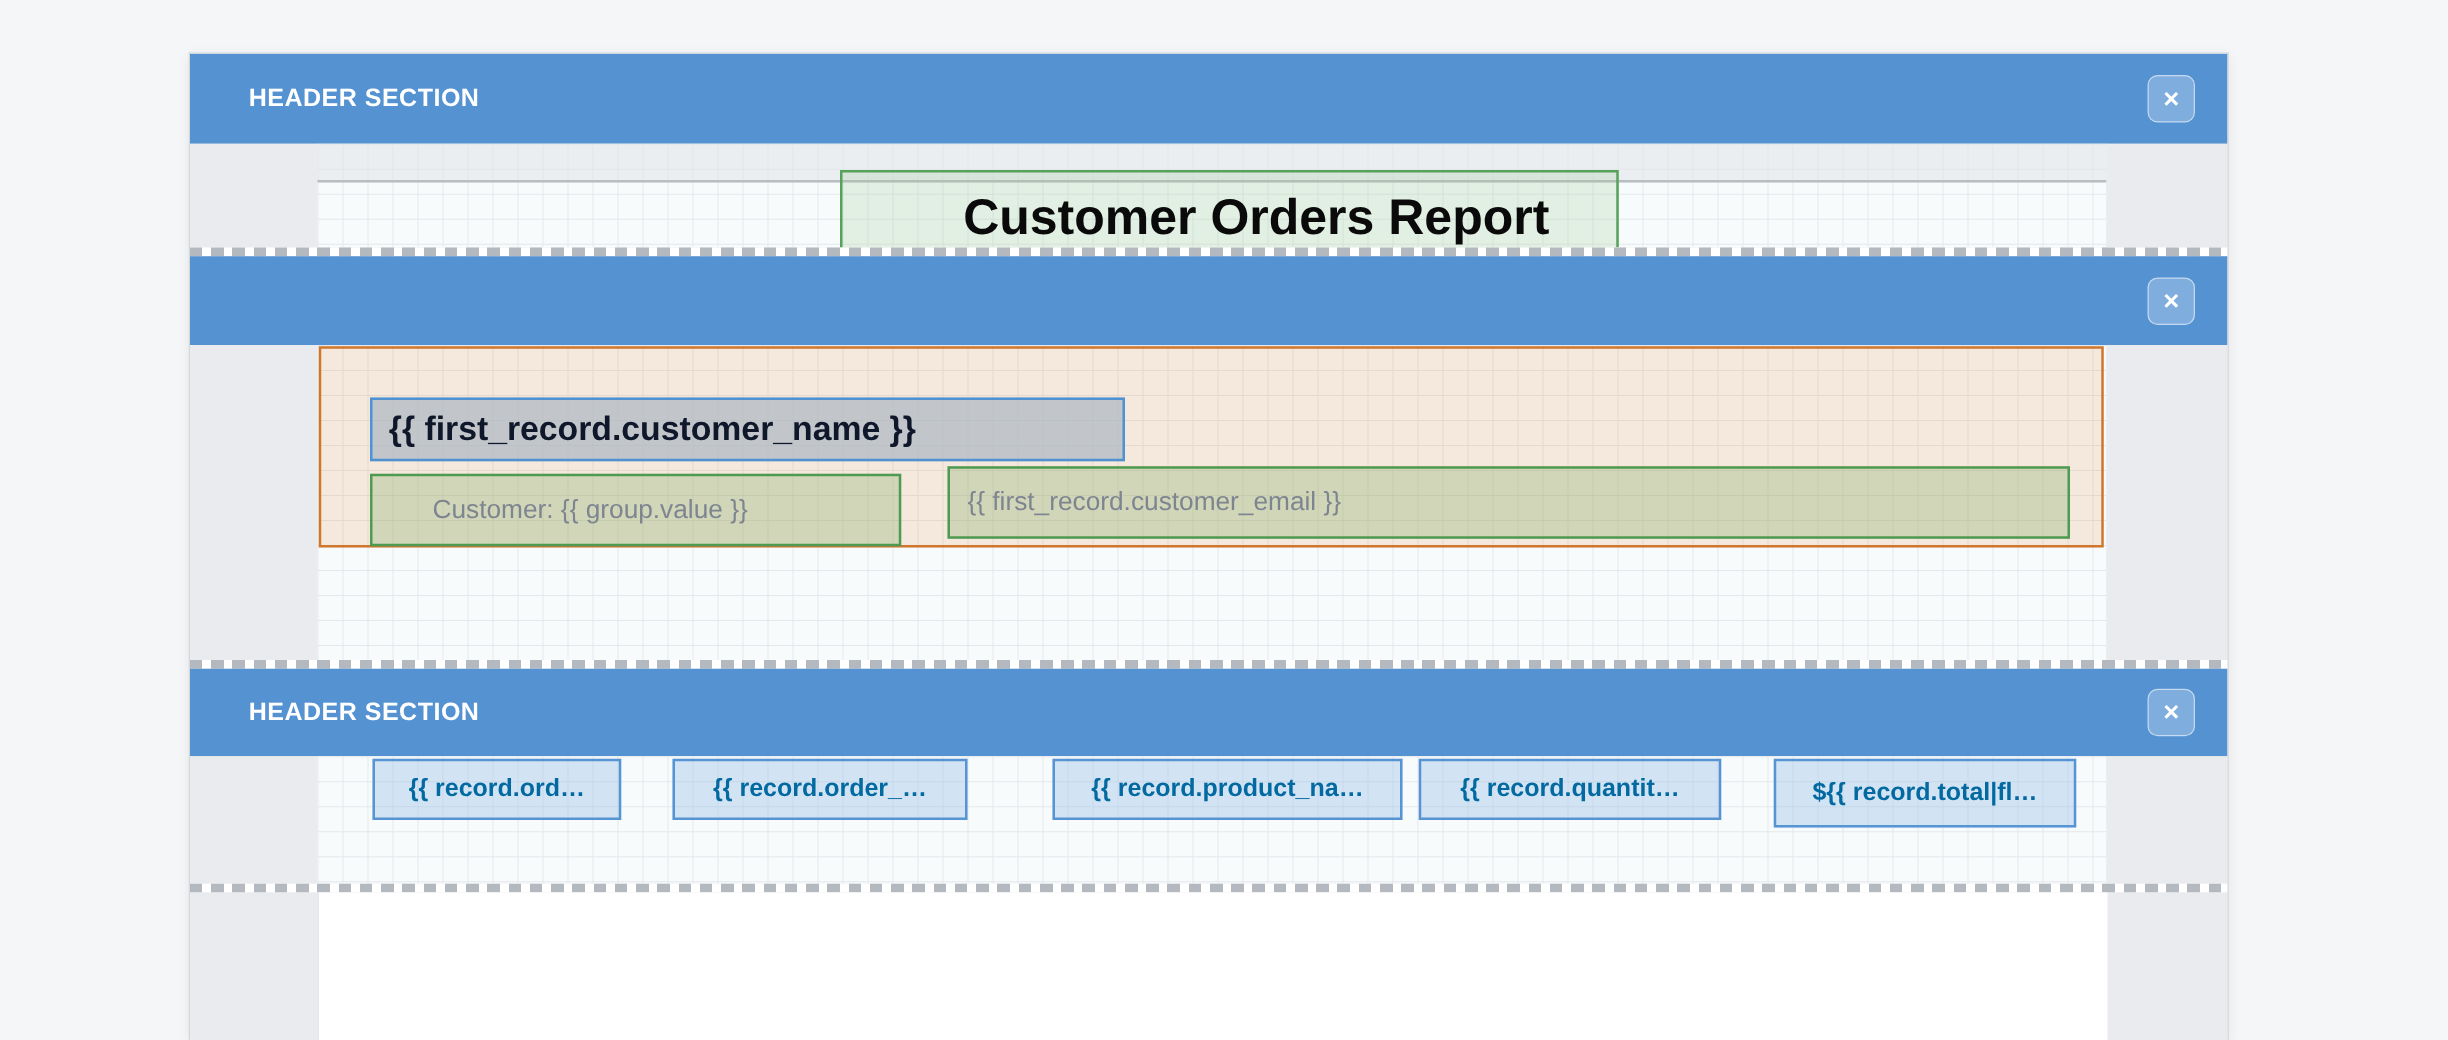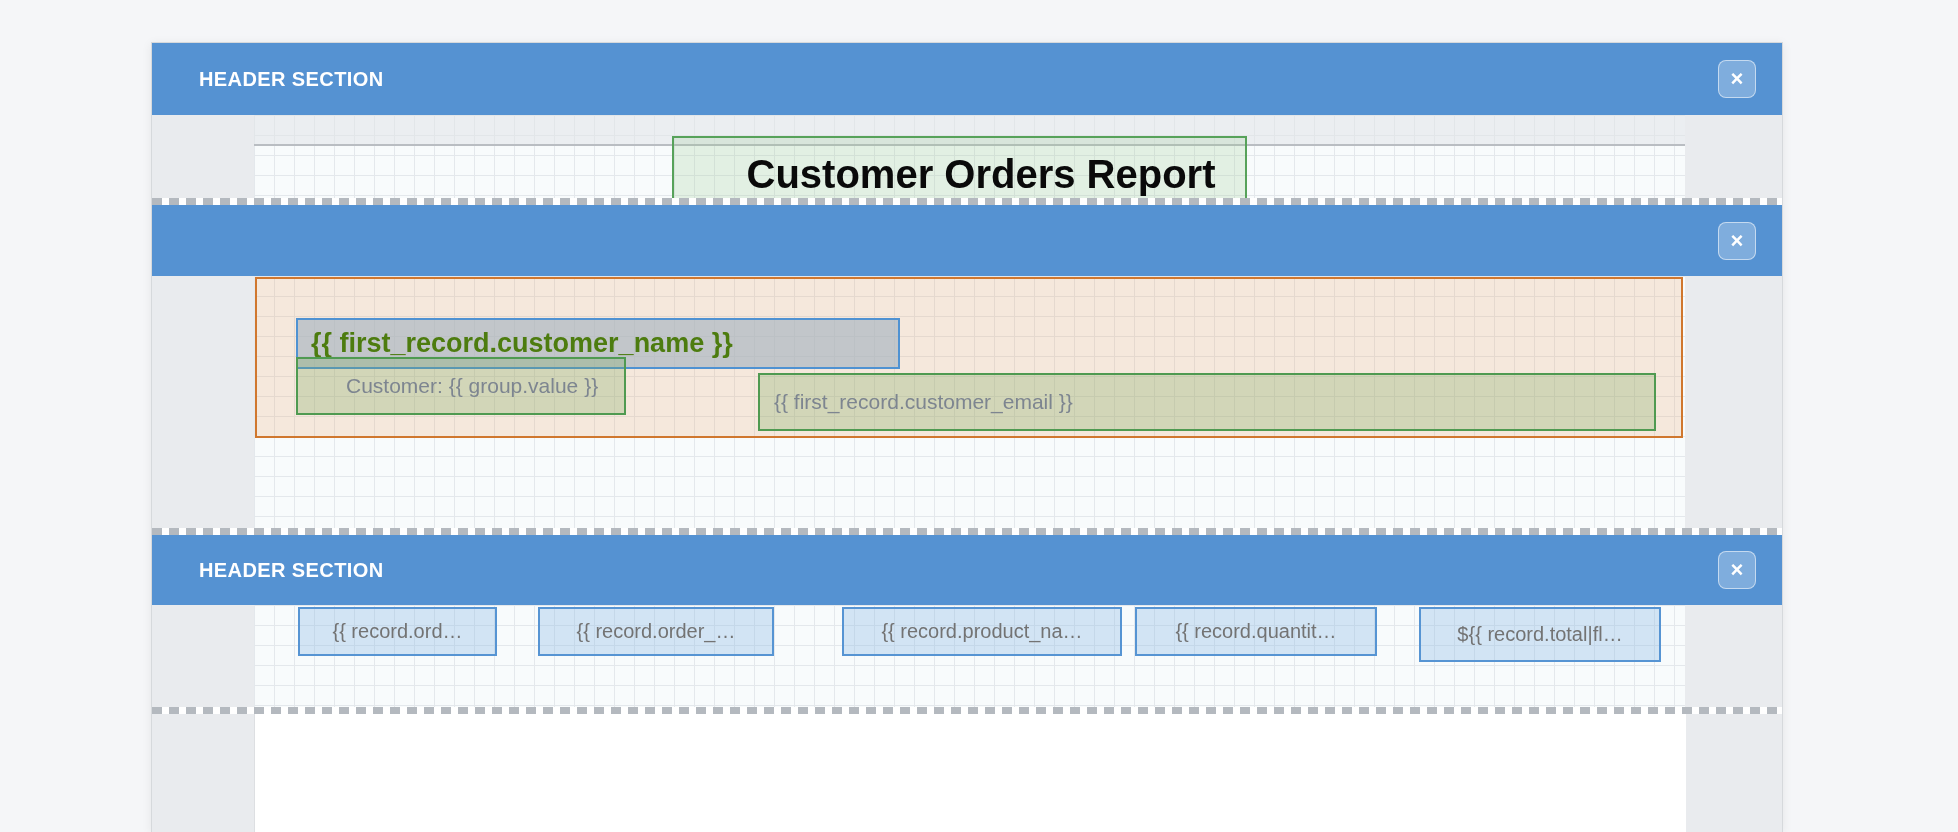--- a/index.html
+++ b/index.html
@@ -64,32 +64,32 @@
   .el-title{
     border:2px solid #57a25a;background:rgba(150,200,140,0.22);
     justify-content:center;font-weight:bold;font-size:40px;color:#0a0a0a;
     white-space:nowrap;
   }
   .group-box{
     border:2px solid #d0772e;background:rgba(233,150,77,0.18);
   }
   .el-name{
     border:2px solid #4f92d2;background:rgba(163,177,191,0.62);
-    font-weight:bold;font-size:27px;color:#4d7c0f;padding-left:13px;
+    font-weight:bold;font-size:27px;color:#0f172a;padding-left:13px;
     white-space:nowrap;overflow:hidden;
   }
   .el-green{
     border:2px solid #4f9a51;background:rgba(120,170,95,0.28);
     font-size:21px;color:#7d8590;padding-left:14px;
     white-space:nowrap;overflow:hidden;
   }
   .el-detail{
     border:2px solid #5694d3;background:rgba(140,185,230,0.35);
-    font-size:20px;color:#737373;justify-content:center;
-    white-space:nowrap;overflow:hidden;
+    font-size:20px;color:#0369a1;justify-content:center;
+    white-space:nowrap;overflow:hidden;font-weight:bold;
   }
   
   .tail{position:absolute;left:0;width:100%;background:#e9ebee;}
   .tail .page-blank{
     position:absolute;left:102px;width:1431px;top:0;bottom:0;background:#ffffff;
     border-left:1px solid #dddfe2;
   }
 </style>
 </head>
 <body>
@@ -97,32 +97,32 @@
 <div class="screen">
   <div class="panel">
 
     <div class="band-bar" style="top:0;height:72px;">
       <span class="band-title">HEADER SECTION</span>
       <button class="close-btn">×</button>
     </div>
     <div class="band-content" style="top:72px;height:83px;">
       <div class="page-grid"></div>
       <div class="page-top-shade"></div>
-      <div class="el el-title" style="left:520px;top:21px;width:575px;height:76px;padding-left:43px;">Customer Orders Report</div>
+      <div class="el el-title" style="left:520px;top:21px;width:623px;height:76px;padding-left:43px;">Customer Orders Report</div>
     </div>
     <div class="dash-line" style="top:155px;"></div>
 
     <div class="band-bar" style="top:162px;height:71px;">
       <button class="close-btn">×</button>
     </div>
     <div class="band-content" style="top:233px;height:252px;">
       <div class="page-grid"></div>
       <div class="el group-box" style="left:103px;top:1px;width:1428px;height:161px;"></div>
       <div class="el el-name" style="left:144px;top:42px;width:604px;height:51px;">{{ first_record.customer_name }}</div>
-      <div class="el el-green" style="left:144px;top:81px;width:330px;height:58px;padding-left:48px;">Customer: {{ group.value }}</div>
+      <div class="el el-green" style="left:144px;top:103px;width:425px;height:58px;padding-left:48px;">Customer: {{ group.value }}</div>
       <div class="el el-green" style="left:606px;top:97px;width:898px;height:58px;">{{ first_record.customer_email }}</div>
     </div>
     <div class="dash-line" style="top:485px;"></div>
 
     <div class="band-bar" style="top:492px;height:70px;">
       <span class="band-title">HEADER SECTION</span>
       <button class="close-btn">×</button>
     </div>
     <div class="band-content" style="top:562px;height:102px;">
       <div class="page-grid"></div>

